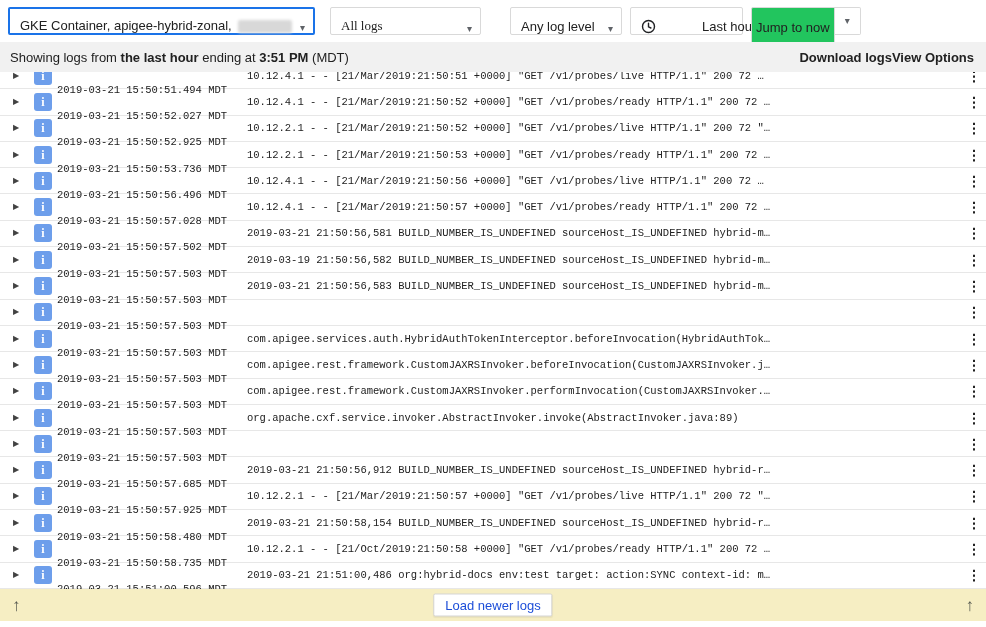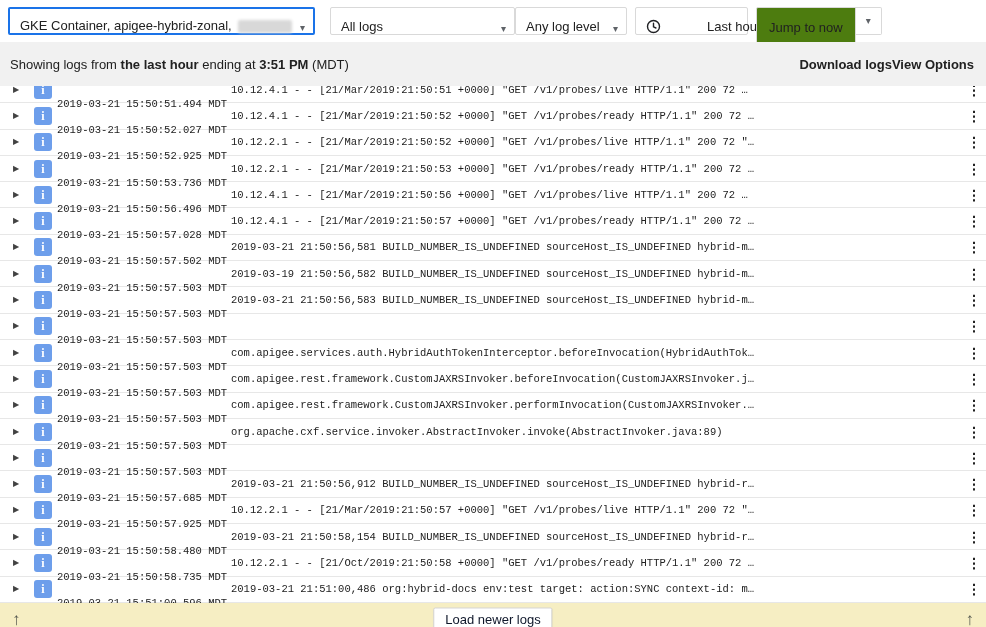--- a/index.html
+++ b/index.html
@@ -8,63 +8,63 @@
   .app { position: relative; width: 986px; height: 627px; background: #fff; }
 
   
   .toolbar { height: 42px; display: flex; align-items: center; padding-left: 8px; background: #fff; }
   .select { height: 28px; border: 1px solid #d9d9d9; border-radius: 2px; background: #fff;
     display: flex; align-items: flex-end; padding: 16px 8px 0 10px; font-size: 13px; color: #212121;
     cursor: pointer; white-space: nowrap; }
   .select.focused { border: 2px solid #1a73e8; }
   .caret { font-size: 10px; color: #5f6368; margin-left: auto; padding-left: 8px; line-height: 1; }
   .sel-resource { width: 307px; margin-right: 15px; }
-  .sel-logs { width: 185px; margin-right: 0; }
+  .sel-logs { width: 151px; margin-right: 29px; font-family: Liberation Serif, serif; }
   .sel-level { width: 112px; margin-right: 8px; }
   .sel-time { width: 113px; margin-right: 8px; gap: 40px; }
   .redacted { display: inline-block; width: 86px; height: 13px; background: #d8d8d8;
     border-radius: 2px; margin-left: 6px; filter: blur(1.5px); }
   .clock-svg { width: 15px; height: 15px; margin-right: 6px; flex-shrink: 0; }
   .split { display: flex; height: 28px; }
-  .btn-jump { height: 40px; border: 1px solid #d9d9d9; border-radius: 2px 0 0 2px; background: #4d7c0f;
-    font-size: 13px; color: #212121; padding: 0 12px; display: flex; align-items: center; cursor: pointer; }
+  .btn-jump { height: 40px; border: 1px solid #d9d9d9; border-radius: 2px 0 0 2px; background: #22c55e;
+    font-size: 13px; color: #212121; padding: 0 4px; display: flex; align-items: center; cursor: pointer; }
   .btn-jump-caret { height: 28px; width: 26px; border: 1px solid #d9d9d9; border-left: none;
     border-radius: 0 2px 2px 0; background: #fff; display: flex; align-items: center;
     justify-content: center; cursor: pointer; }
   .btn-jump-caret .caret { margin: 0; padding: 0; }
 
   
-  .statusbar { height: 44px; background: #f1f1f1; display: flex; align-items: center;
+  .statusbar { height: 30px; background: #f1f1f1; display: flex; align-items: center;
     padding: 0 12px 0 10px; font-size: 13px; color: #212121; position: relative; z-index: 2; }
   .status-actions { margin-left: auto; display: flex; }
   .status-actions span { font-weight: bold; cursor: pointer; }
   .bold { font-weight: bold; }
 
   
   .log-list { height: 517px; overflow: hidden; background: #fff; }
   .log-row { height: 26.3px; display: flex; align-items: center; border-bottom: 1px solid #e7e7e7;
     background: #fff; }
   .log-row:first-child { margin-top: -9px; }
   .expand { width: 9px; margin-left: 13px; font-size: 8px; color: #424242; flex-shrink: 0;
     cursor: pointer; line-height: 1; }
   .info-badge { width: 18px; height: 18px; margin-left: 12px; border-radius: 3px; background: #6d9eeb;
     color: #fff; font: bold 12px/18px "Liberation Serif", serif; text-align: center; flex-shrink: 0; }
   .ts { margin-left: 5px; width: 174px; flex-shrink: 0; font: 10.5px "Liberation Mono", monospace;
     color: #212121; white-space: pre; margin-top: 28px; }
   .msg { flex: 1; font: 10.5px "Liberation Mono", monospace; color: #212121; white-space: pre;
-    overflow: hidden; }
+    overflow: hidden; margin-left: 16px; }
   .kebab { width: 24px; flex-shrink: 0; text-align: center; font-size: 14px; font-weight: bold;
     color: #212121; cursor: pointer; }
 
   
   .footer { height: 32px; background: #f6eec3; display: flex; align-items: center;
     justify-content: space-between; padding: 0 12px; position: relative; }
   .up-arrow { font-size: 17px; color: #55584f; cursor: pointer; line-height: 1; }
   .btn-load { position: absolute; left: 50%; top: 50%; transform: translate(-50%, -50%);
-    background: #fff; border: 1px solid #d5d5d5; border-radius: 2px; font-size: 13px; color: #0f172a;
+    background: #fff; border: 1px solid #d5d5d5; border-radius: 2px; font-size: 13px; color: #1d4ed8;
     padding: 3px 11px; cursor: pointer; box-shadow: 0 1px 1px rgba(0,0,0,0.05);
     font-family: "Liberation Sans", sans-serif; }
 </style>
 </head>
 <body>
 
 <div class="app">
 
   <div class="toolbar">
     <div class="select focused sel-resource">

